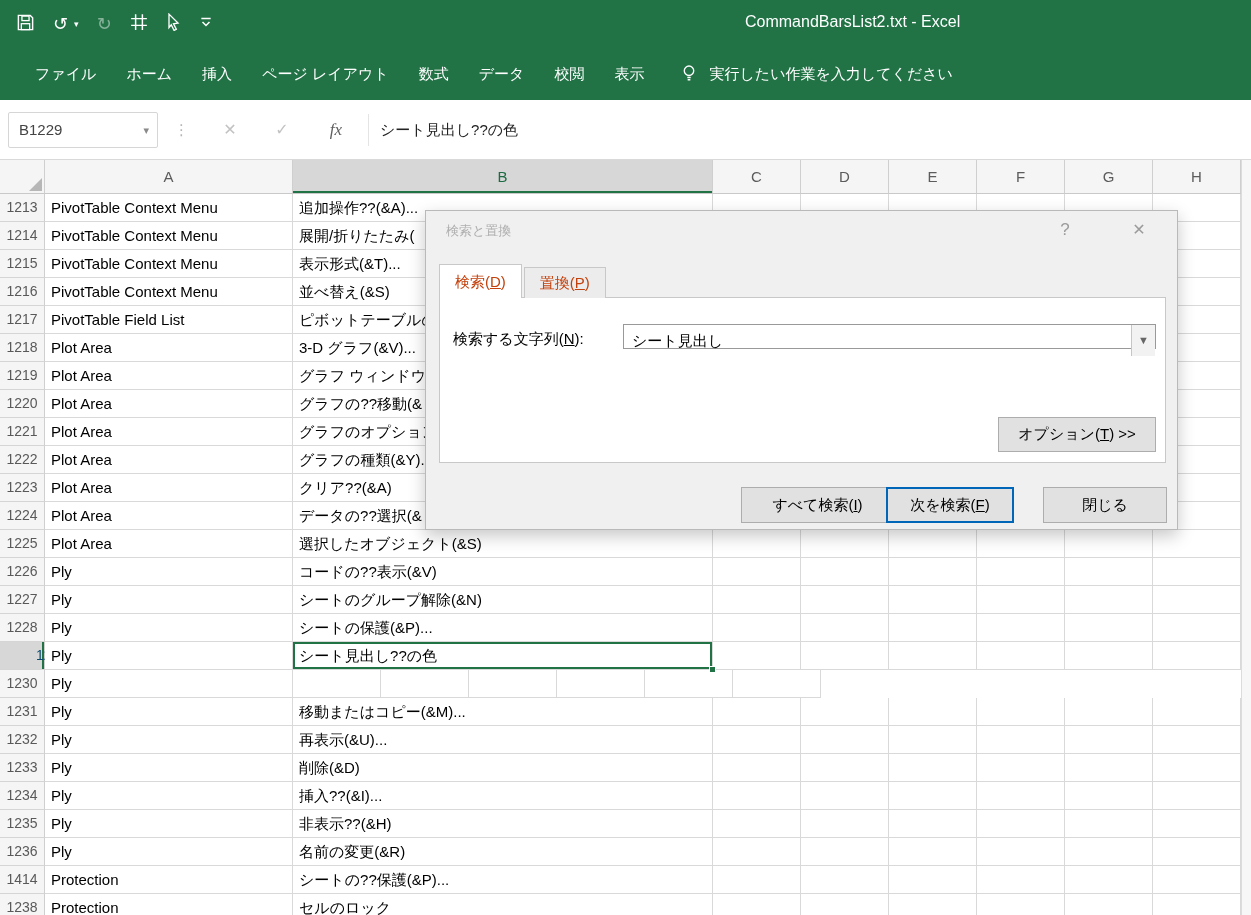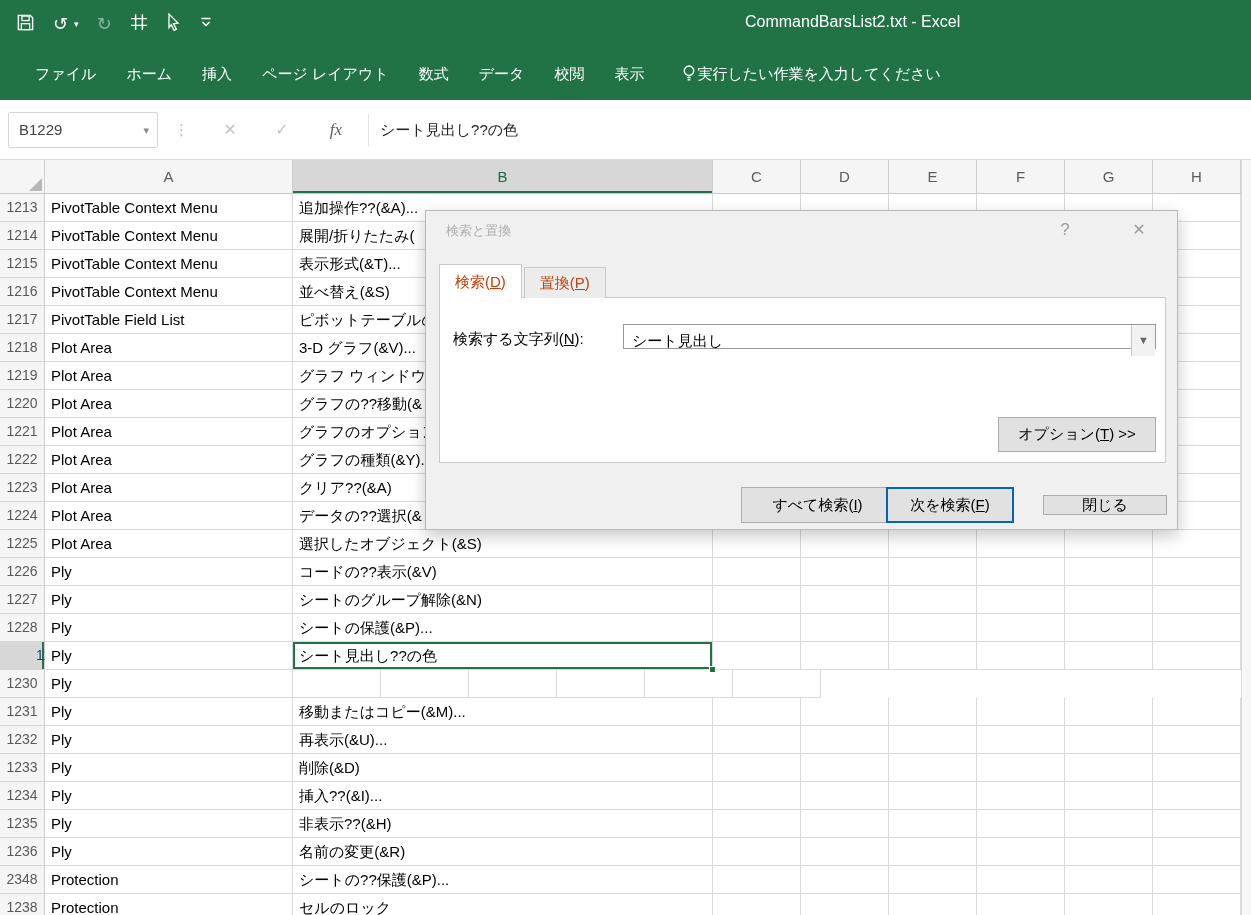--- a/index.html
+++ b/index.html
@@ -11,21 +11,21 @@
   .titlebar { position:absolute; left:0; top:0; width:100%; height:48px; background:#217346; }
   .qat { position:absolute; left:16px; top:0; height:48px; display:flex; align-items:center; gap:18px; color:#fff; }
   .qat .glyph { font-size:18px; line-height:1; color:#fff; }
   .qat .mini { font-size:9px; margin-left:-12px; color:#fff; }
   .qat .disabled, .qat .disabled * { color:rgba(255,255,255,.45) !important; stroke:rgba(255,255,255,.45) !important; }
   .win-title { position:absolute; left:745px; top:13px; font-size:16px; color:#fff; white-space:nowrap; }
 
   
   .ribbon { position:absolute; left:0; top:48px; width:100%; height:52px; background:#217346; display:flex; align-items:center; padding-left:20px; color:#fff; }
   .rtab { padding:0 15px; font-size:15px; height:52px; line-height:52px; white-space:nowrap; }
-  .tellme { display:flex; align-items:center; gap:0; margin-left:22px; font-size:15px; white-space:nowrap; }
+  .tellme { display:flex; align-items:center; gap:12px; margin-left:22px; font-size:15px; white-space:nowrap; }
 
   
   .fbar { position:absolute; left:0; top:100px; width:100%; height:60px; background:#fff; border-bottom:1px solid #d9d9d9; }
   .namebox { position:absolute; left:8px; top:12px; width:150px; height:36px; border:1px solid #d6d6d6; border-radius:2px; background:#fff; }
   .namebox .nb-text { position:absolute; left:10px; top:0; line-height:34px; font-size:15px; color:#444; }
   .namebox .nb-arrow { position:absolute; right:8px; top:0; line-height:34px; font-size:11px; color:#8a8a8a; }
   .fb-handle { position:absolute; left:174px; top:12px; height:36px; line-height:36px; color:#b5b5b5; font-size:15px; }
   .fb-btn { position:absolute; top:12px; width:40px; height:36px; text-align:center; line-height:36px; font-size:16px; }
   .fb-x { left:210px; color:#c2c2c2; }
   .fb-check { left:262px; color:#c2c2c2; }
@@ -62,21 +62,21 @@
   .dlg-tab.active { height:34px; line-height:33px; margin-top:0; background:#fff; }
   .dlg-body { position:absolute; left:13px; top:86px; width:727px; height:166px; background:#fff; border:1px solid #c8c8c8; z-index:2; }
   .dlg-label { position:absolute; left:13px; top:32px; font-size:15px; color:#000; }
   .combo { position:absolute; left:183px; top:26px; width:533px; height:25px; border:1px solid #999; background:#fff; }
   .combo-text { position:absolute; left:8px; top:0; line-height:31px; font-size:15px; color:#000; }
   .combo-btn { position:absolute; right:0; top:0; width:24px; height:31px; background:#f2f2f2; border-left:1px solid #c6c6c6; text-align:center; line-height:30px; color:#666; font-size:11px; }
   .btn { position:absolute; font-family:inherit; font-size:15px; color:#000; background:#e1e1e1; border:1px solid #adadad; cursor:default; }
   .btn-options { left:558px; top:119px; width:158px; height:35px; }
   .btn-find-all { left:315px; top:276px; width:153px; height:36px; }
   .btn-find-next { left:460px; top:276px; width:128px; height:36px; border:2px solid #0067b8; }
-  .btn-close { left:617px; top:284px; width:124px; height:20px; }
+  .btn-close { left:617px; top:276px; width:124px; height:36px; }
   u { text-decoration:underline; }
 </style>
 </head>
 <body>
 
 <div class="app">
 
   <div class="titlebar">
     <div class="qat">
       <span>
@@ -415,21 +415,21 @@
           <div class="cell col-a">Ply</div>
           <div class="cell col-b">名前の変更(&amp;R)</div>
           <div class="cell col-sm"></div>
           <div class="cell col-sm"></div>
           <div class="cell col-sm"></div>
           <div class="cell col-sm"></div>
           <div class="cell col-sm"></div>
           <div class="cell col-sm"></div>
         </div>
         <div class="grid-row">
-          <div class="rowhdr">2348</div>
+          <div class="rowhdr">1414</div>
           <div class="cell col-a">Protection</div>
           <div class="cell col-b">シートの??保護(&amp;P)...</div>
           <div class="cell col-sm"></div>
           <div class="cell col-sm"></div>
           <div class="cell col-sm"></div>
           <div class="cell col-sm"></div>
           <div class="cell col-sm"></div>
           <div class="cell col-sm"></div>
         </div>
         <div class="grid-row">

